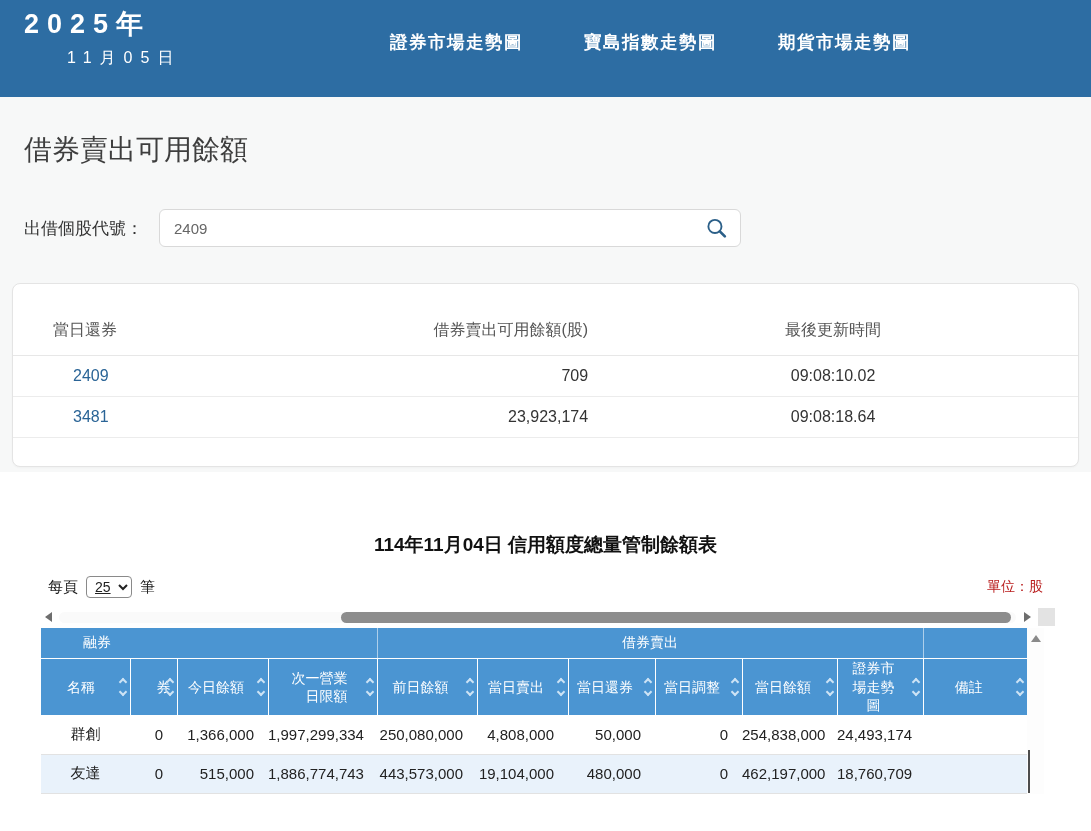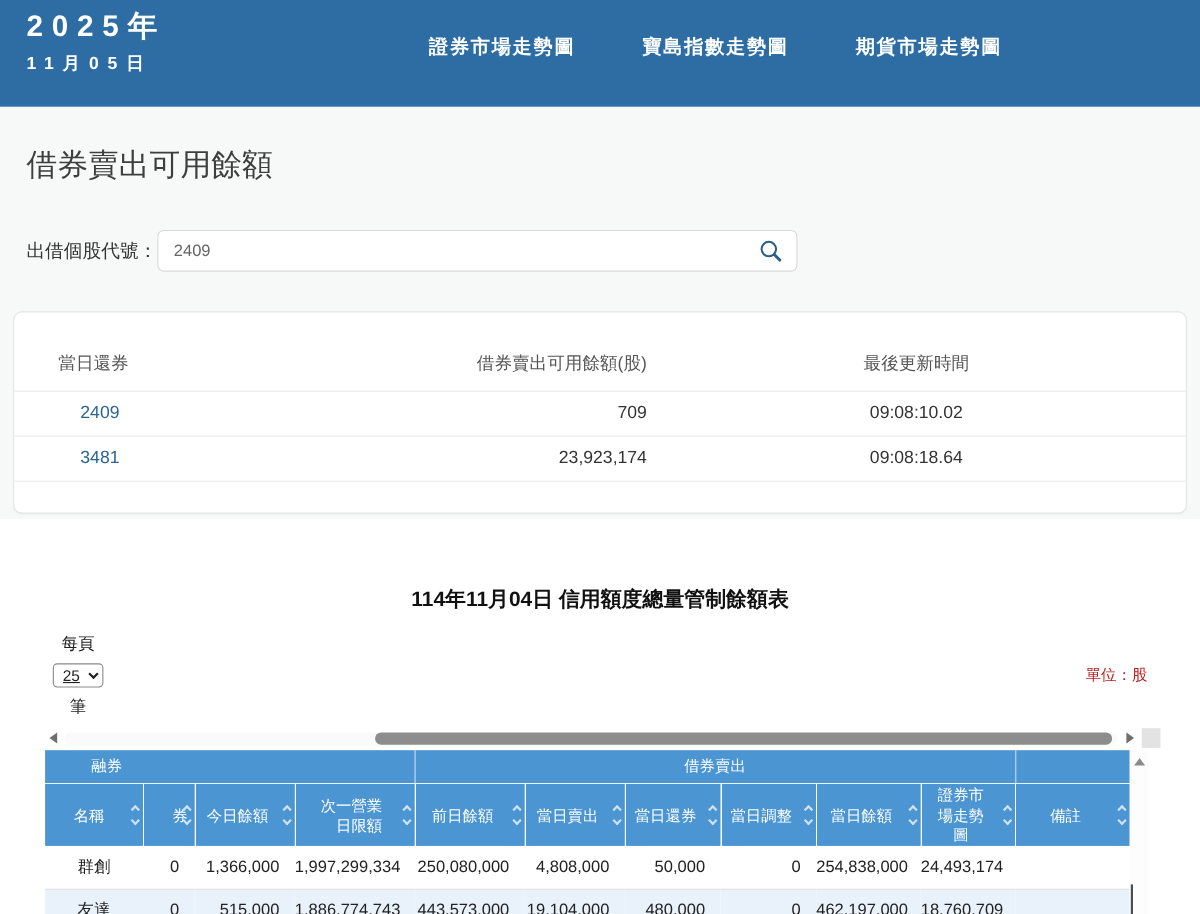--- a/index.html
+++ b/index.html
@@ -3,30 +3,30 @@
 <meta charset="utf-8">
 <style>
   * { margin:0; padding:0; box-sizing:border-box; }
   html,body { width:1091px; height:831px; overflow:hidden; background:#ffffff;
     font-family:"Liberation Sans","DejaVu Sans",sans-serif; }
 
   
   .top-header { position:relative; height:97px; background:#2d6da3; color:#fff; }
   .date-block { position:absolute; left:24px; top:8px; }
   .date-line1 { font-size:27px; font-weight:bold; letter-spacing:8px; line-height:1.25; }
-  .date-line2 { font-size:16px; font-weight:bold; letter-spacing:8px; margin-top:6px; }
+  .date-line2 { font-size:16px; font-weight:normal; letter-spacing:8px; margin-top:6px;margin-left:43px; }
   .top-nav { position:absolute; left:390px; top:30px; display:flex; gap:61px; }
   .top-nav a { color:#fff; text-decoration:none; font-size:17.5px; font-weight:bold;
     letter-spacing:1.5px; cursor:pointer; }
 
   
   .section1 { background:#f7f8f8; padding:0 12px 5px 12px; }
   .page-title { font-size:28px; color:#3e3e3e; font-weight:500; padding:34px 12px 0 12px; }
   .search-row { display:flex; align-items:center; margin:40px 0 0 12px; }
-  .search-label { font-size:17px; color:#333; }
+  .search-label { font-size:17px; color:#333; margin-right:16px; }
   .search-box { position:relative; width:582px; }
   .search-input { width:100%; height:38px; border:1px solid #d9d9d9; border-radius:6px;
     background:#fff; padding:0 44px 0 14px; font-size:15px; color:#666;
     font-family:"Liberation Sans","DejaVu Sans",sans-serif; outline:none; }
   .search-icon { position:absolute; right:12px; top:7px; cursor:pointer; }
 
   .card { margin-top:36px; background:#fff; border:1px solid #e4e4e4; border-radius:8px;
     box-shadow:0 1px 2px rgba(0,0,0,0.03); padding-bottom:28px; overflow:hidden; }
   .card table { width:100%; border-collapse:collapse; table-layout:fixed; }
   .card th { font-size:16px; font-weight:normal; color:#555; padding:36px 0 14px 0;
@@ -38,21 +38,21 @@
   .card td.c1 { padding-left:60px; }
   .card td.c2 { text-align:right; }
   .card td.c3 { text-align:center; }
   .stock-link { color:#2a6496; text-decoration:none; cursor:pointer; }
 
   
   .section2 { padding-top:60px; }
   .section2-title { text-align:center; font-size:19px; font-weight:bold; color:#111; }
   .controls-row { display:flex; justify-content:space-between; align-items:center;
     margin:18px 48px 0 48px; }
-  .per-page { display:flex; align-items:center; gap:8px; font-size:15px; color:#222;flex-direction:column; }
+  .per-page { display:flex; align-items:center; gap:8px; font-size:15px; color:#222; }
   .per-page select { font-size:14px; padding:1px 4px; border:1px solid #8a8a8a;
     border-radius:4px; background:#fff; color:#222;
     font-family:"Liberation Sans","DejaVu Sans",sans-serif;text-decoration:underline; }
   .unit-label { font-size:14px; color:#b91c1c; }
 
   
   .hscroll-row { display:flex; align-items:center; margin:10px 36px 0 41px; height:18px; gap:4px; }
   .hs-btn { width:14px; height:14px; display:flex; align-items:center; justify-content:center; cursor:pointer; }
   .tri-left { width:0; height:0; border-top:5px solid transparent; border-bottom:5px solid transparent; border-right:7px solid #6e6e6e; }
   .tri-right { width:0; height:0; border-top:5px solid transparent; border-bottom:5px solid transparent; border-left:7px solid #6e6e6e; }

